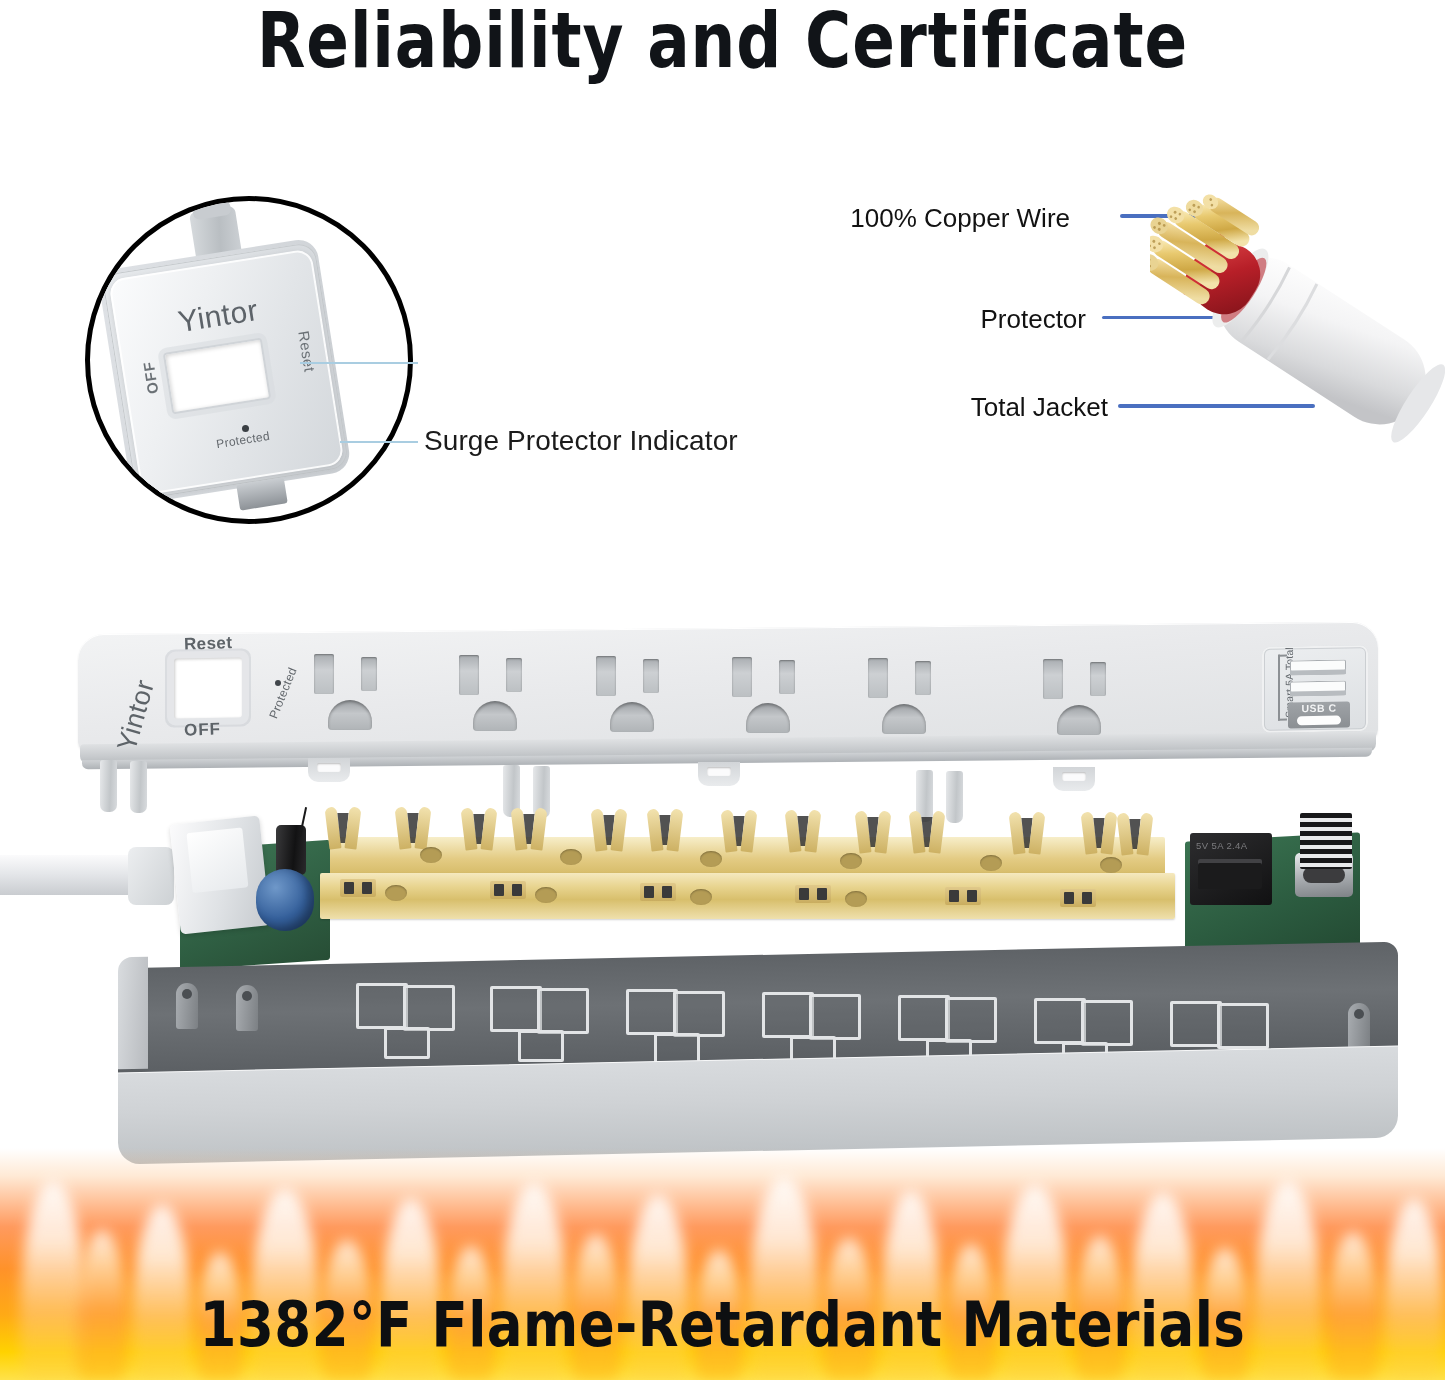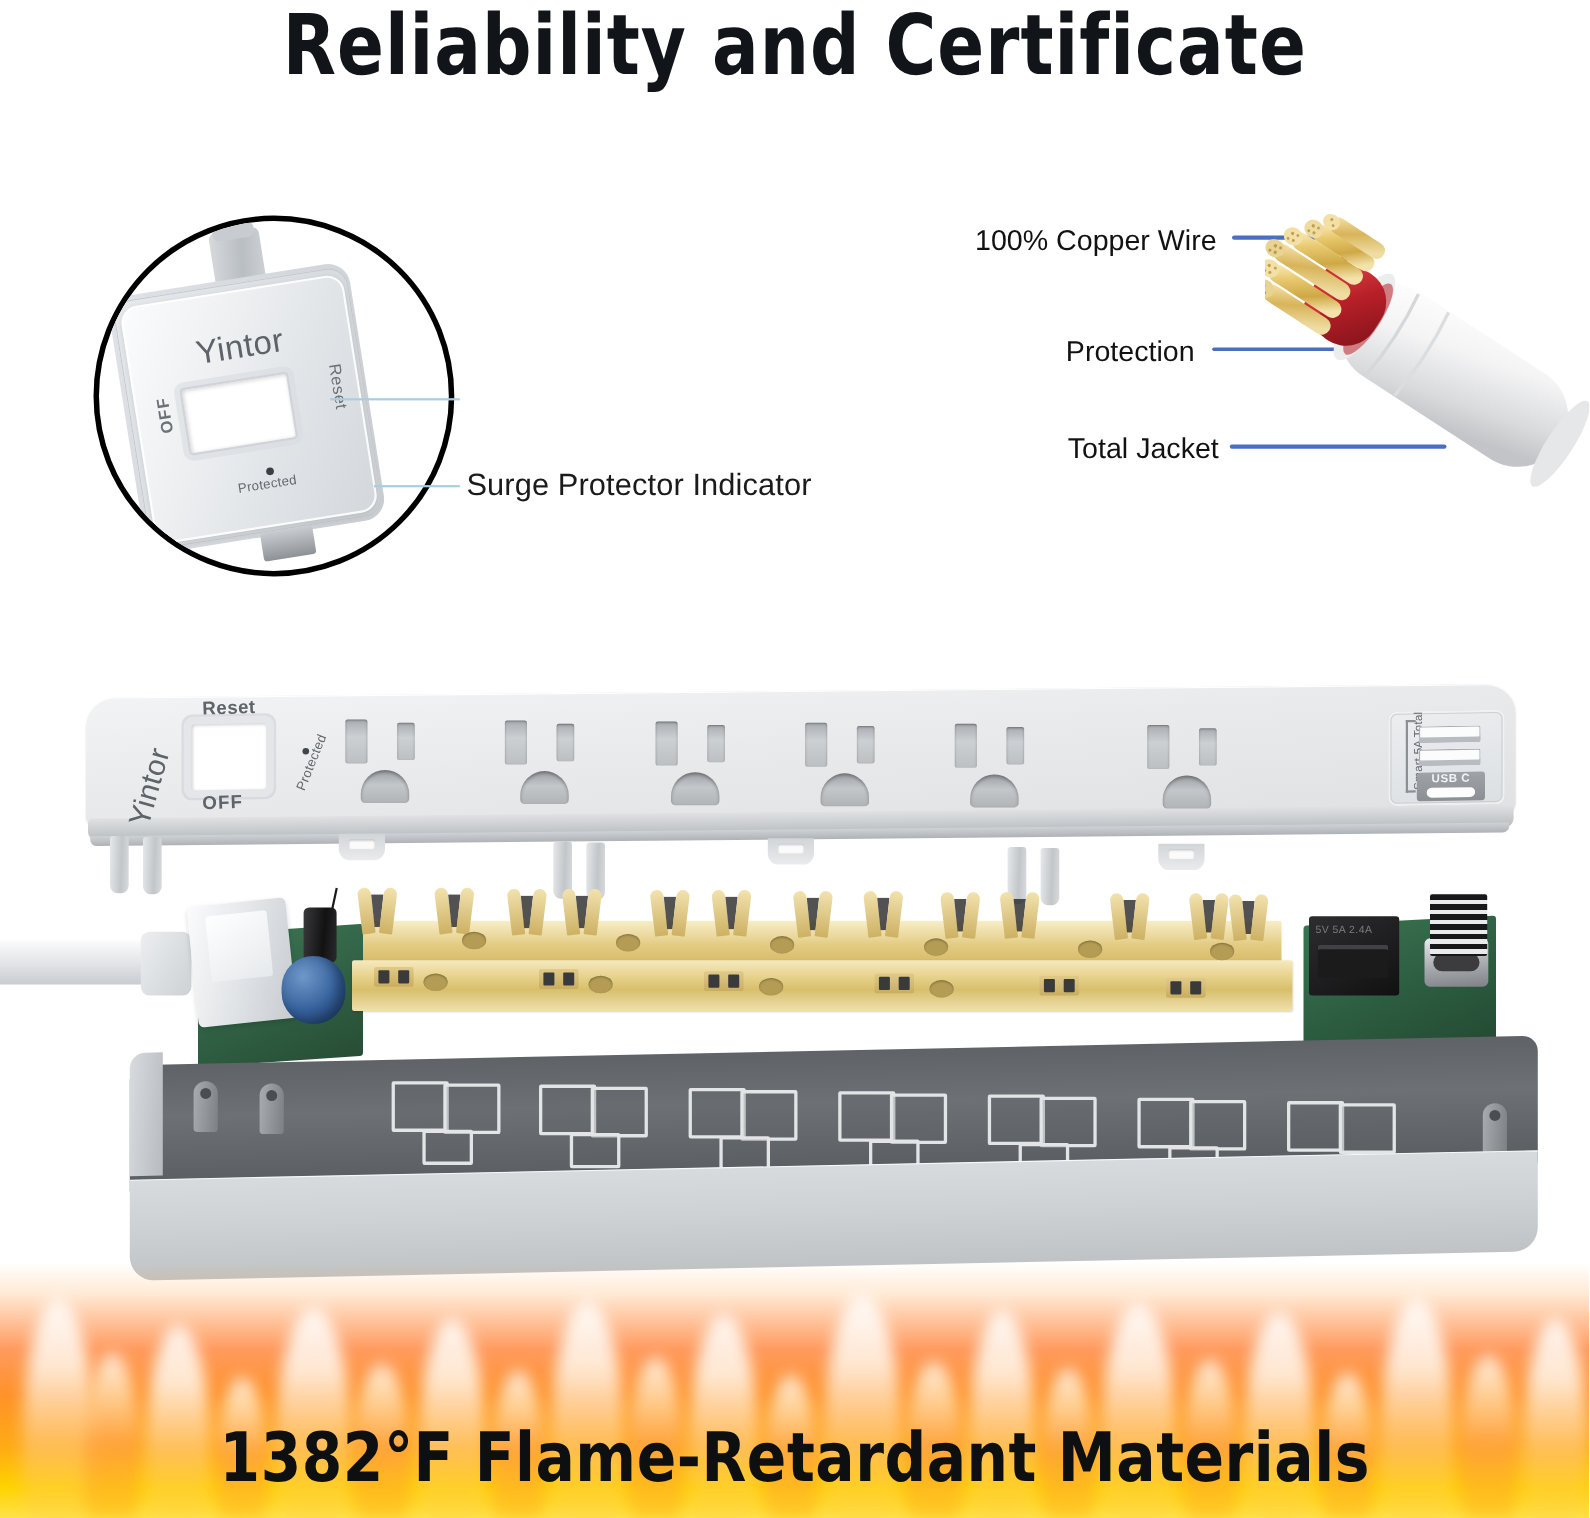--- a/index.html
+++ b/index.html
@@ -612,24 +612,24 @@
     </div>
   </div>
 
   <div class="lead-light" style="left:300px; top:362px; width:118px;"></div>
   <div class="lead-light" style="left:340px; top:441px; width:78px;"></div>
 
 
   <div class="callout-title" style="left:424px; top:425px;">Surge Protector Indicator</div>
 
 
-  <div class="rlabel" style="left:868px; top:203px; width:238px;">100% Copper Wire</div>
+  <div class="rlabel" style="left:832px; top:203px; width:238px;">100% Copper Wire</div>
   <div class="lead-blue" style="left:1120px; top:214px; width:110px;"></div>
 
-  <div class="rlabel" style="left:868px; top:304px; width:218px;">Protection</div>
+  <div class="rlabel" style="left:868px; top:304px; width:218px;">Protector</div>
   <div class="lead-blue thin" style="left:1102px; top:316px; width:160px;"></div>
 
   <div class="rlabel" style="left:868px; top:392px; width:240px;">Total Jacket</div>
   <div class="lead-blue" style="left:1118px; top:404px; width:197px;"></div>
 
   <div id="cable">
     <svg width="300" height="320" viewBox="0 0 300 320">
       <defs>
         <linearGradient id="gJacket" x1="0" y1="0" x2="0.6" y2="1">
           <stop offset="0%" stop-color="#ffffff"></stop>

